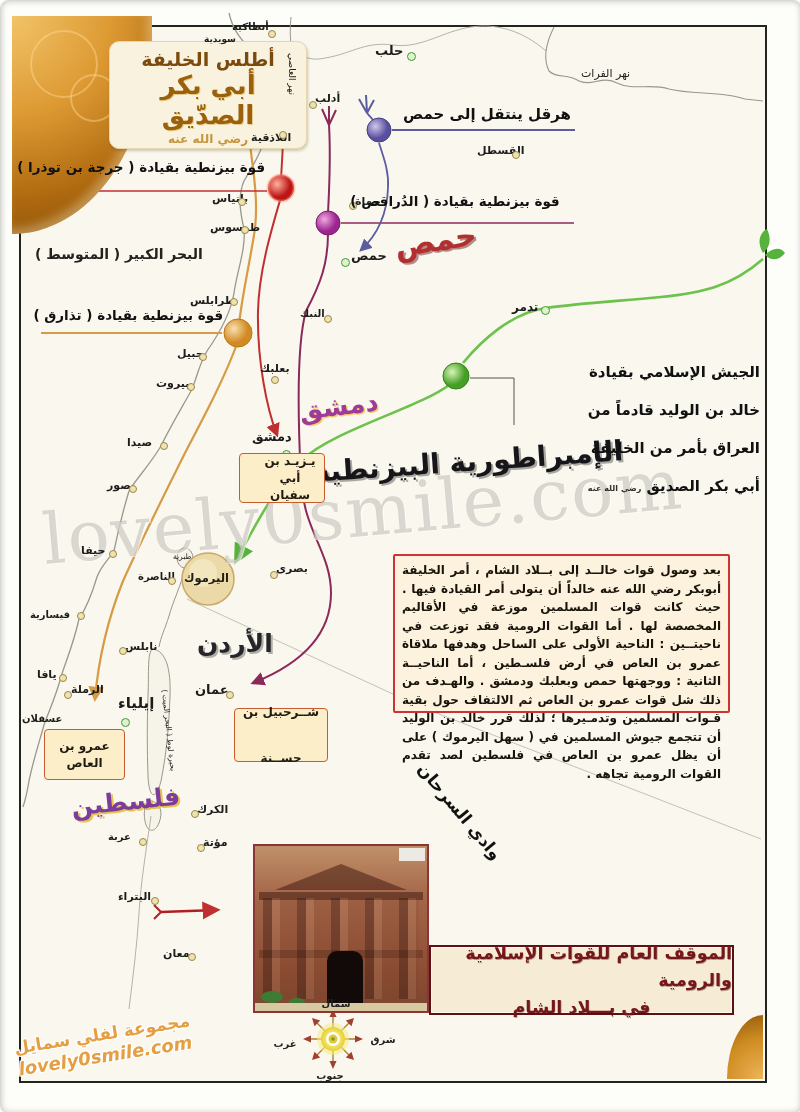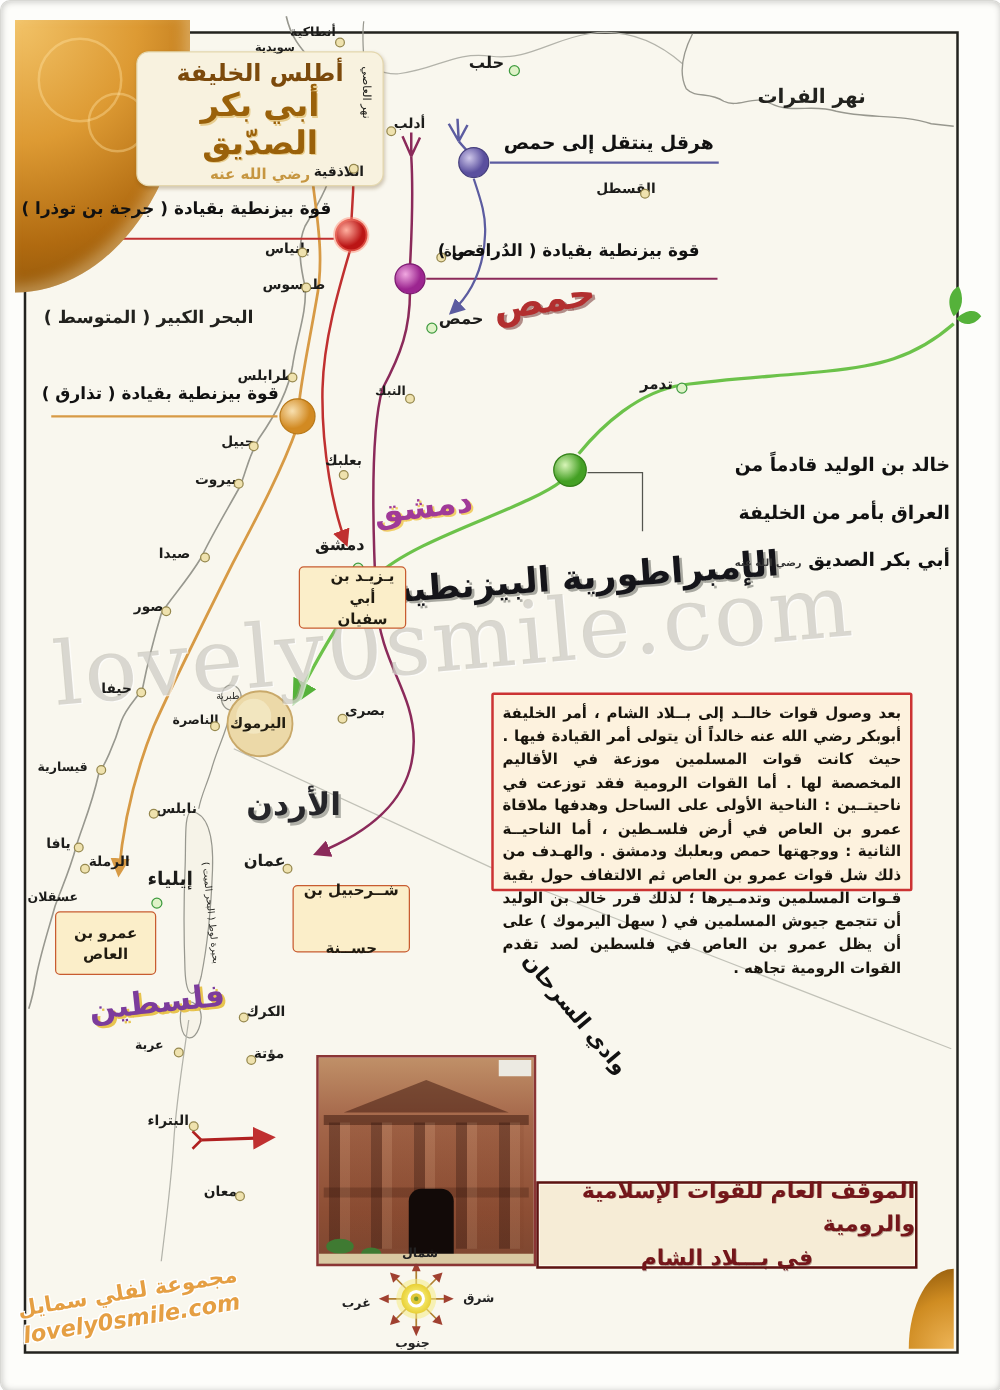--- a/index.html
+++ b/index.html
@@ -48,21 +48,21 @@
     letter-spacing:1px;text-shadow:2px 2px 0 #a8a8a0;}
   #reg-jordan{left:196px;top:628px;font-size:25px;color:#26262a;text-shadow:2px 2px 0 #b0b0a8;}
   #reg-palestine{left:70px;top:786px;font-size:25px;color:#7c3c9c;transform:rotate(-6deg);
     text-shadow:2px 2px 0 rgba(230,190,60,.9);}
   #reg-wadi{left:428px;top:758px;font-size:17px;color:#111;transform:rotate(50deg);transform-origin:left top;}
   #reg-yarmouk{left:183px;top:570px;font-size:11.5px;color:#201c10;z-index:7;}
   
   .water{position:absolute;font-weight:bold;color:#22221e;direction:rtl;white-space:nowrap;z-index:5;}
   #w-med{left:34px;top:245px;font-size:14px;}
   #w-orontes{left:296px;top:52px;font-size:9px;transform:rotate(90deg);transform-origin:left top;font-weight:normal;}
-  #w-euphrates{left:580px;top:66px;font-size:16px;font-weight:bold;margin-left:25px;}
+  #w-euphrates{left:580px;top:66px;font-size:11px;font-weight:normal;}
   #w-deadsea{left:168px;top:688px;font-size:7.5px;transform:rotate(84deg);transform-origin:left top;font-weight:normal;}
   #w-tiberias{left:172px;top:551px;font-size:7.5px;font-weight:normal;}
   
   #islamic-army{position:absolute;left:543px;top:352px;width:216px;z-index:7;direction:rtl;
     text-align:right;font-weight:bold;font-size:15px;color:#111;line-height:38px;}
   #islamic-army .hon{font-size:8px;color:#333;}
   
   #desc-box{position:absolute;left:392px;top:553px;width:337px;height:159px;z-index:8;
     background:#fdf2de;border:2px solid #cc3333;border-radius:2px;box-sizing:border-box;
     padding:5px 7px;direction:rtl;text-align:justify;text-align-last:right;
@@ -241,20 +241,21 @@
     <div class="t2 rtl">أبي بكر الصدّيق</div>
     <div class="t3 rtl">رضي الله عنه</div>
   </div>
 
   <div class="route-label" style="left:398px;top:104px;width:176px;font-size:15px;">هرقل ينتقل إلى حمص</div>
   <div class="route-label" style="left:28px;top:158px;width:236px;">قوة بيزنطية بقيادة ( جرجة بن توذرا )</div>
   <div class="route-label" style="left:334px;top:192px;width:240px;">قوة بيزنطية بقيادة ( الدُراقص )</div>
   <div class="route-label" style="left:36px;top:306px;width:186px;">قوة بيزنطية بقيادة ( تذارق )</div>
 
   <div id="islamic-army">
+    <div>الجيش الإسلامي بقيادة</div>
     <div>خالد بن الوليد قادماً من</div>
     <div>العراق بأمر من الخليفة</div>
     <div><span>أبي بكر الصديق</span> <span class="hon">رضي الله عنه</span></div>
   </div>
 
   <div class="cmdbox" style="left:238px;top:452px;width:68px;height:48px;padding-left:16px;">
     <span>يـزيـد بن أبي</span>
     <span>سفيان</span>
   </div>
   <div class="cmdbox" style="left:233px;top:707px;width:92px;height:52px;gap:29px;">

